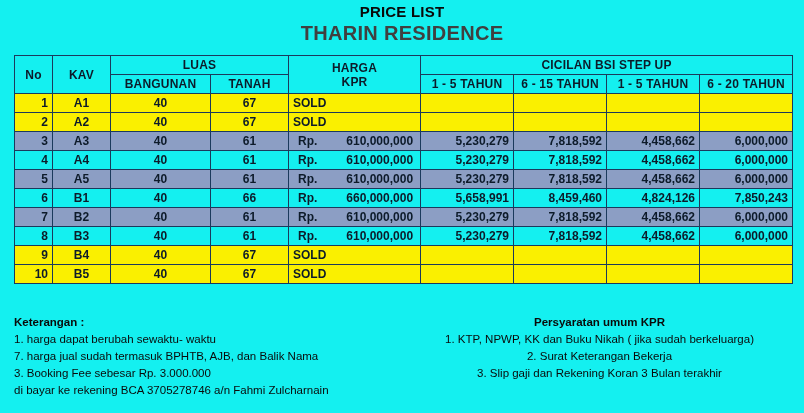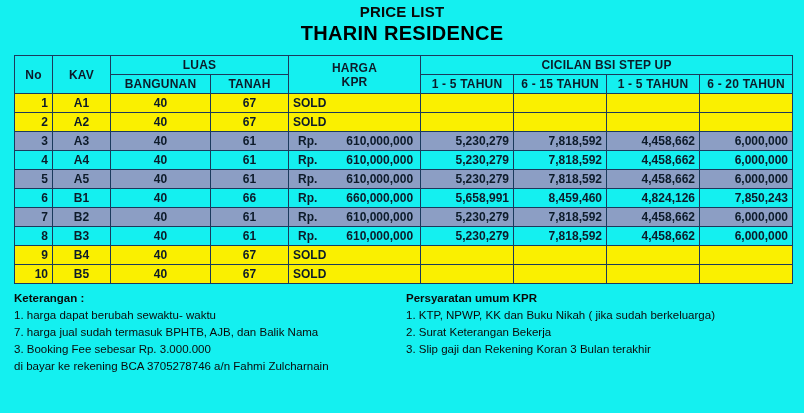--- a/index.html
+++ b/index.html
@@ -26,21 +26,21 @@
     letter-spacing: 0.2px;
     line-height: 13px;
     color: #0a0a0a;
   }
   .title-big {
     font-size: 20px;
     font-weight: bold;
     letter-spacing: 0.3px;
     line-height: 24px;
     margin-top: 3px;
-    color: #000000;
+    color: #404040;
   }
 
   
   .table-wrap {
     margin: 10px 10px 0 14px;
   }
   table.pricelist {
     border-collapse: collapse;
     width: 779px;
     table-layout: fixed;
@@ -99,22 +99,22 @@
   .price-rp  { font-weight: bold; }
   .price-amt { font-weight: bold; }
 
   
   .notes {
     display: flex;
     margin: 6px 0 0 14px;
     width: 779px;
     font-size: 11.5px;
   }
-  .notes-col { width: 50%; }
-  .notes-col.right { padding-left: 5px; }
+  .notes-col { width: 50%; margin-top: 24px; }
+  .notes-col.right { padding-left: 5px; text-align: center; }
   .notes-head {
     font-weight: bold;
     font-size: 11.5px;
     line-height: 17px;
     color: #0a0a0a;
   }
   .notes-line {
     font-size: 11.5px;
     line-height: 17px;
     color: #0a0a0a;

